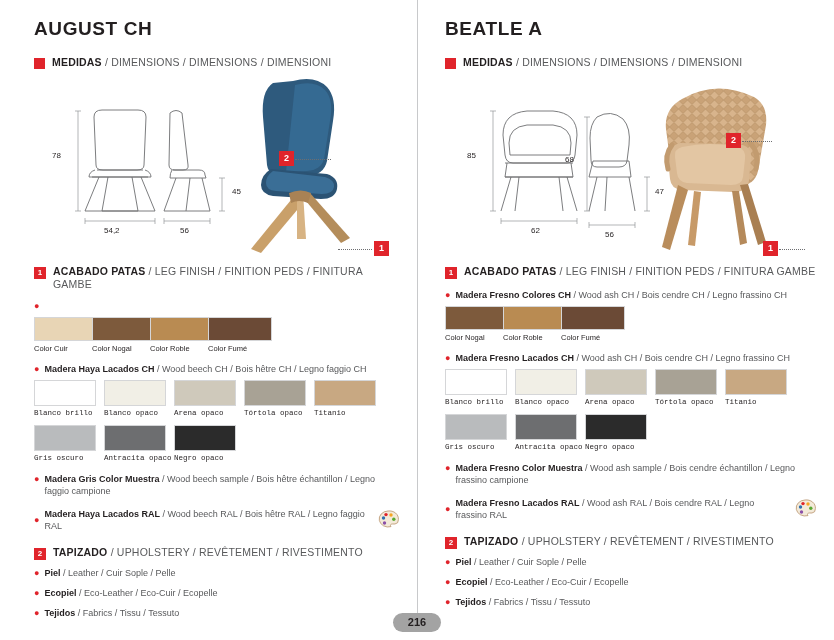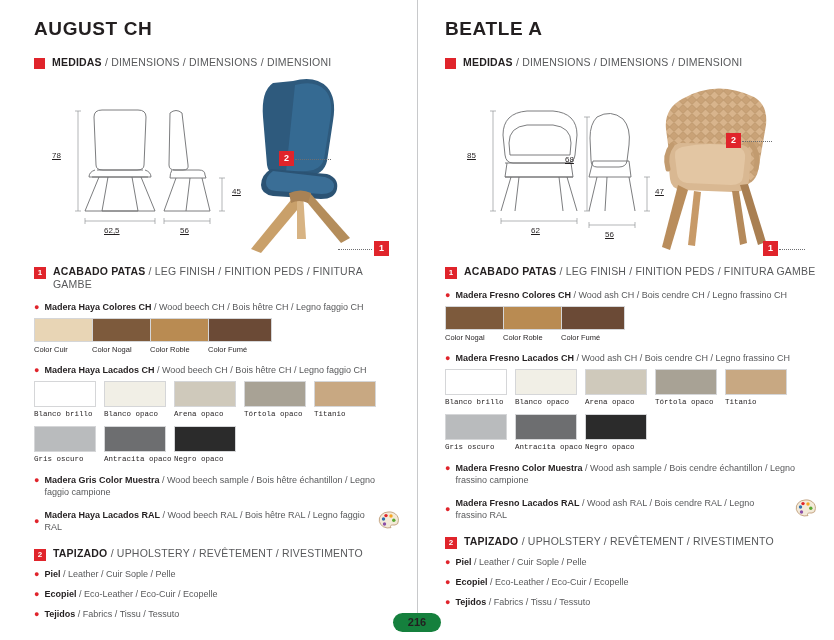--- a/index.html
+++ b/index.html
@@ -82,21 +82,20 @@
     position: absolute;
     left: 8px;
     top: 16px;
     width: 215px;
     height: 150px;
   }
   .dimlabel {
     position: absolute;
     font-size: 8px;
     color: #231f20;
-    text-decoration: underline;
   }
   .photo {
     position: absolute;
     right: 0px;
     top: 0px;
     width: 190px;
     height: 180px;
   }
   .callout {
     position: absolute;
@@ -180,21 +179,21 @@
   }
 
   .pagenum {
     position: absolute;
     left: 50%;
     transform: translateX(-50%);
     bottom: 8px;
     width: 48px;
     height: 19px;
     border-radius: 10px;
-    background: #15803d;
+    background: #a3a3a3;
     color: #231f20;
     font-size: 11px;
     font-weight: bold;
     text-align: center;
     line-height: 19px;
   }
   svg { display: block; }
 </style>
 </head>
 <body>
@@ -244,21 +243,21 @@
             <path d="M43 132 h70"></path>
             <path d="M43 129 v6 M113 129 v6"></path>
             <path d="M122 132 h46"></path>
             <path d="M122 129 v6 M168 129 v6"></path>
             <path d="M180 89 v33"></path>
             <path d="M177 89 h6 M177 122 h6"></path>
           </g>
         </svg>
         <div class="dimlabel" style="left:10px; top:62px;">78</div>
         <div class="dimlabel" style="left:190px; top:98px;">45</div>
-        <div class="dimlabel" style="left:62px; top:137px;">62,5</div>
+        <div class="dimlabel" style="left:62px; top:137px;">54,2</div>
         <div class="dimlabel" style="left:138px; top:137px;">56</div>
       </div>
 
       <div class="photo">
         <svg width="190" height="185" viewBox="0 0 190 185">
 
           <path d="M84 8 q22 -6 34 6 q10 11 6 34 l-6 40 q-3 14 -20 15 l-24 1 q-14 0 -16 -12 l-4 -48 q-2 -26 10 -34 z" fill="#2e5a7d"></path>
           <path d="M86 12 q20 -5 30 5 q9 10 5 31 l-6 38 q-3 11 -17 12 l-21 1" fill="#356a92"></path>
 
           <path d="M62 96 q-10 6 -10 16 q0 9 12 11 l48 3 q14 0 16 -10 q2 -11 -10 -15 z" fill="#2b5374"></path>
@@ -281,24 +280,20 @@
     <div class="sec-head" style="margin-top:12px;">
       <div class="sq num">1</div>
       <div class="sec-title">
         <b>ACABADO PATAS</b>
         <span class="alt">/ LEG FINISH / FINITION PEDS / FINITURA GAMBE</span>
       </div>
     </div>
 
     <div class="bullet-row">
       <span class="dot">●</span>
-      <span class="bullet-txt">
-        <b>Madera Haya Colores CH</b>
-        <span>/ Wood beech CH / Bois hêtre CH / Legno faggio CH</span>
-      </span>
     </div>
     <div class="swatches wood">
       <div class="swatch">
         <div class="chip" style="background:#e8d5b5"></div>
         <div class="nm">Color Cuir</div>
       </div>
       <div class="swatch">
         <div class="chip" style="background:#7d5a3c"></div>
         <div class="nm">Color Nogal</div>
       </div>

